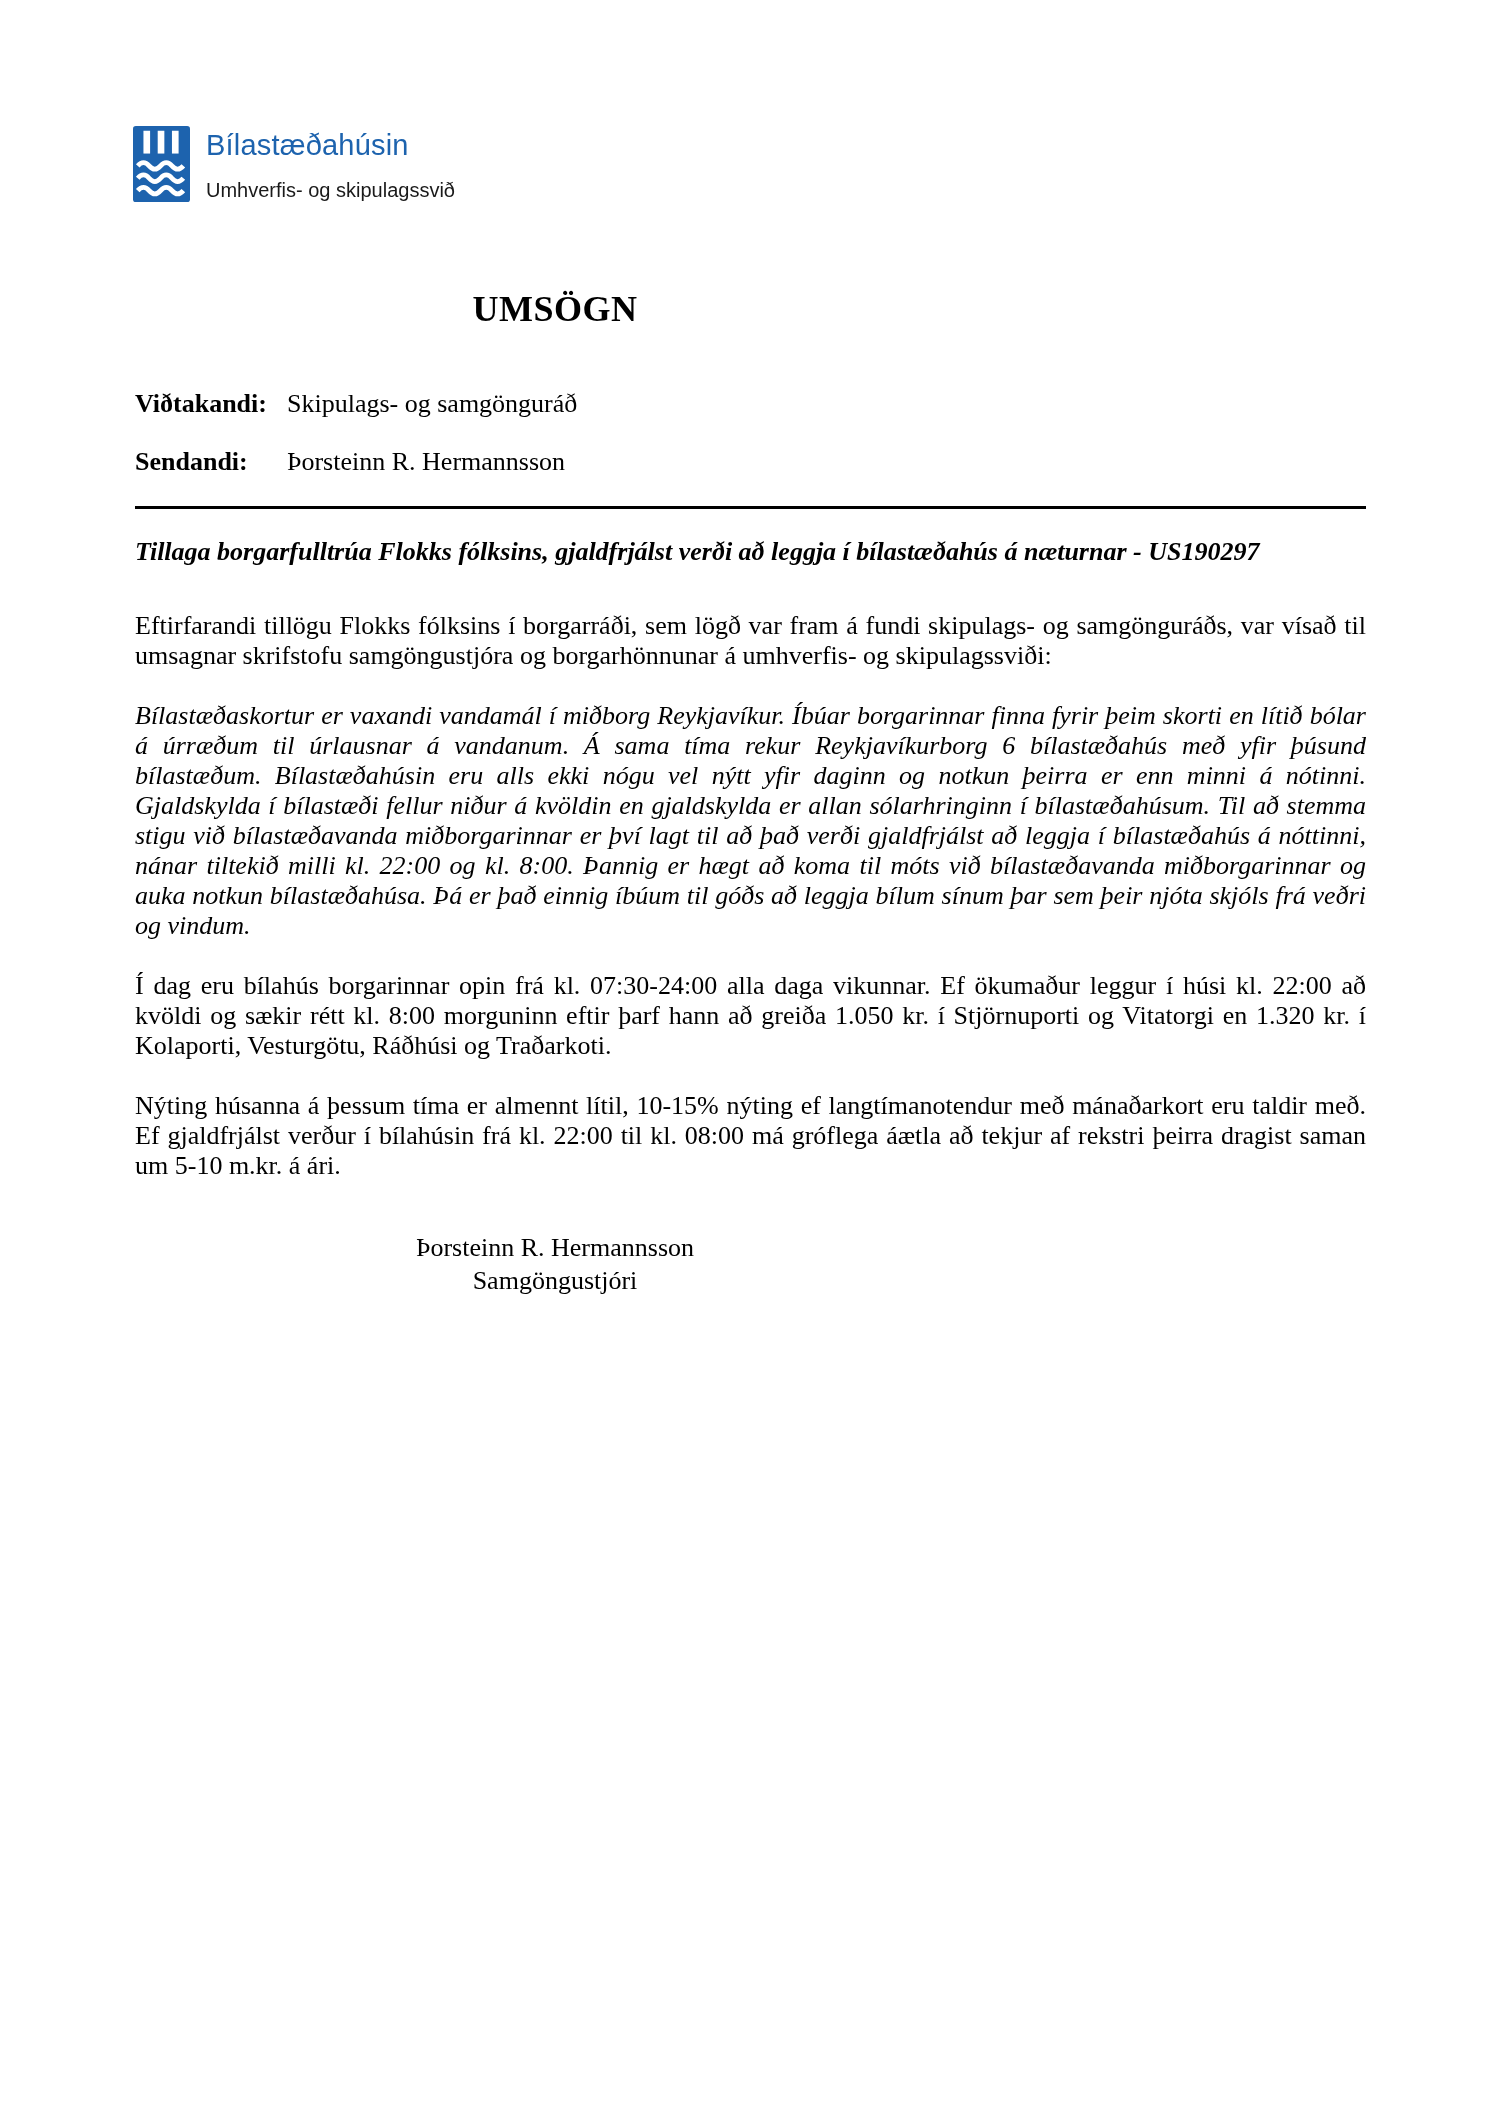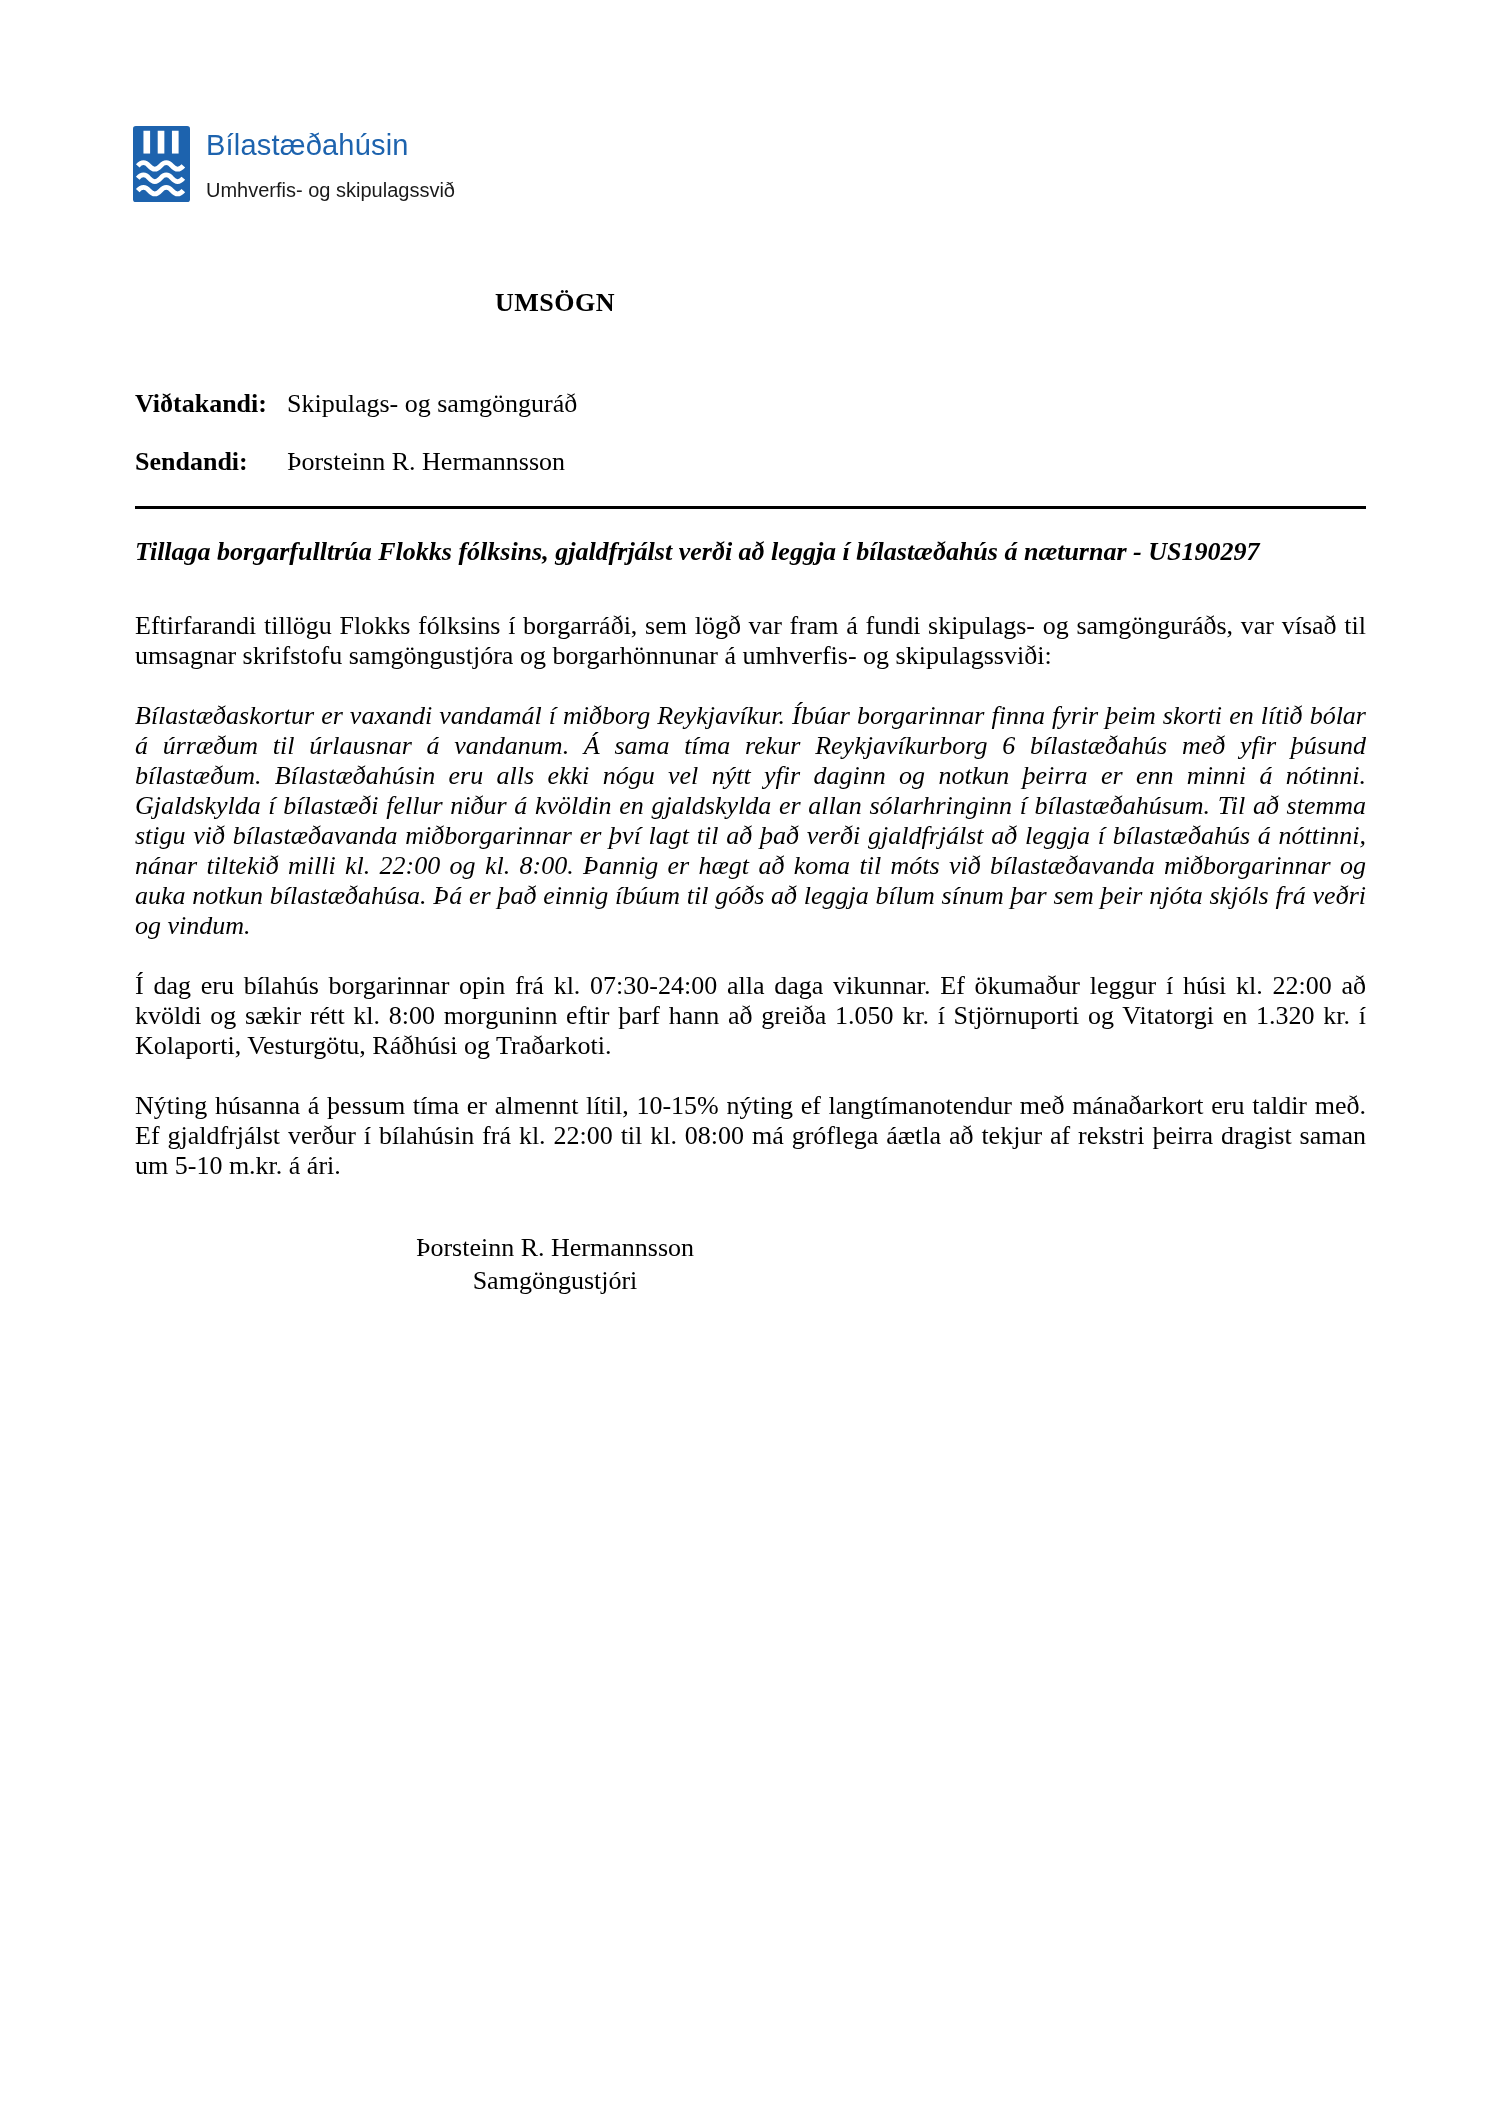--- a/index.html
+++ b/index.html
@@ -56,21 +56,21 @@
     line-height: 28px;
   }
 
   
   .title {
     position: absolute;
     left: 135px;
     top: 288px;
     width: 840px;
     text-align: center;
-    font-size: 26px;
+    font-size: 36px;
     font-weight: bold;
     letter-spacing: 0.5px;
   }
 
   
   .addr {
     position: absolute;
     left: 135px;
     display: flex;
     font-size: 26px;

